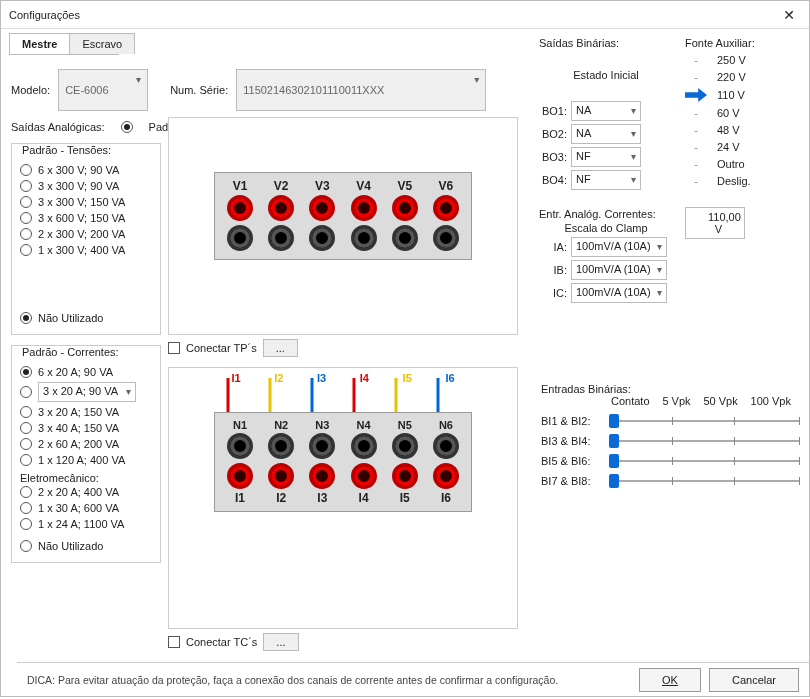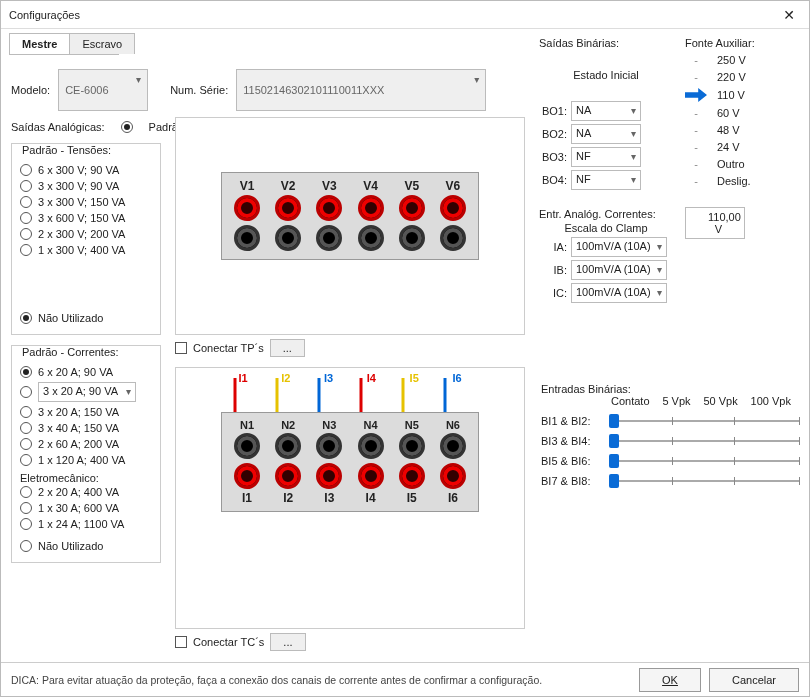--- a/index.html
+++ b/index.html
@@ -16,21 +16,21 @@
   .caret { position:absolute; right:6px; top:4px; color:#666; font-size:10px; }
   .long { flex:1; max-width:250px; }
   .radio-row { display:flex; align-items:center; gap:16px; }
   .radio { width:12px; height:12px; border:1px solid #555; border-radius:50%; display:inline-flex; align-items:center; justify-content:center; }
   .radio.sel::after { content:""; width:6px; height:6px; background:#222; border-radius:50%; display:block; }
   .group { border:1px solid #ccc; margin-top:4px; }
   .group-title { margin-top:-8px; margin-left:6px; background:#fff; display:inline-block; padding:0 4px; font-size:11px; }
   .group-body { padding:6px 8px 8px 8px; }
   .opt { display:flex; align-items:center; gap:6px; padding:2px 0; }
   .left-col { width:150px; float:left; }
-  .mid-col { position:absolute; left:174px; top:60px; }
+  .mid-col { position:absolute; left:167px; top:60px; }
   .panel-box { width:350px; border:1px solid #ccc; background:#fff; padding:4px; }
   .panel-box.v-box { height:218px; }
   .panel-box.c-box { height:262px; margin-top:10px; }
   .chk-row { display:flex; align-items:center; gap:6px; margin-top:4px; }
   .chk { width:12px; height:12px; border:1px solid #555; }
   .dots-btn { border:1px solid #bbb; padding:2px 12px; background:#efefef;}
   .hw-panel { background:#dcdcdc; border:1px solid #999; margin:8px auto 0 auto; padding:6px 6px 6px 6px; }
   .hw-panel.v { width:258px; }
   .hw-panel.c { width:258px; }
   .row-labels, .row-jacks { display:flex; justify-content:space-between; }
@@ -50,21 +50,21 @@
   .aux-row { display:flex; align-items:center; gap:10px; margin:5px 0;}
   .aux-arrow { width:22px; height:14px; }
   .aux-arrow.sel { background:#0a6bd6; clip-path: polygon(0 30%, 60% 30%, 60% 0, 100% 50%, 60% 100%, 60% 70%, 0 70%);}
   .dash { color:#888; width:22px; text-align:center;}
   .eb-group { position:absolute; left:540px; top:326px; width:258px; }
   .eb-head { display:flex; gap:8px; font-size:11px; margin-bottom:6px; }
   .eb-row { display:flex; align-items:center; gap:6px; margin:8px 0; }
   .track { position:relative; flex:1; height:2px; background:#aaa; }
   .knob { position:absolute; left:0; top:-6px; width:10px; height:14px; background:#0a6bd6; border-radius:2px; }
   .tick { position:absolute; top:-3px; width:1px; height:8px; background:#888; }
-  .foot { position:absolute; bottom:0; left:0; right:0; height:34px; border-top:1px solid #ccc; display:flex; align-items:center; padding:0 10px; gap:8px;}
+  .foot { position:absolute; bottom:0; left:16px; right:0; height:34px; border-top:1px solid #ccc; display:flex; align-items:center; padding:0 10px; gap:8px;}
   .foot .hint { flex:1; font-size:10.5px; color:#444;}
   .btn { border:1px solid #999; padding:5px 22px; background:#f5f5f5; }
   .pad-top{ padding-top:4px;}
   svg.wire { position:absolute; left:0; top:0; pointer-events:none;}
   .c-inner { position:relative; }
   .input-box { border:1px solid #bbb; padding:3px 22px; text-align:right; width:60px; margin-top:20px;}
 </style>
 </head>
 <body>
 

